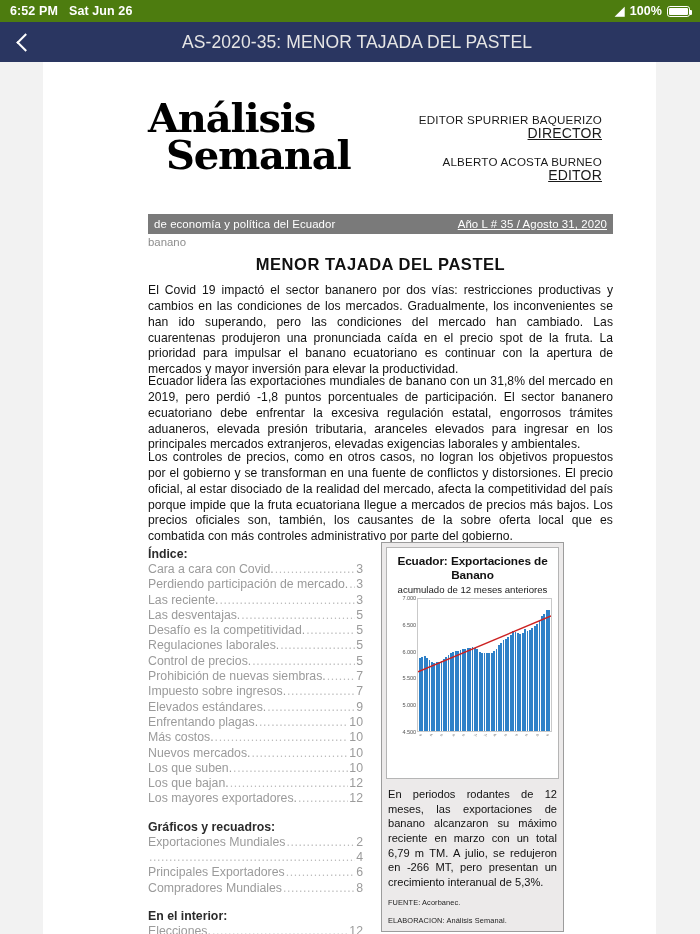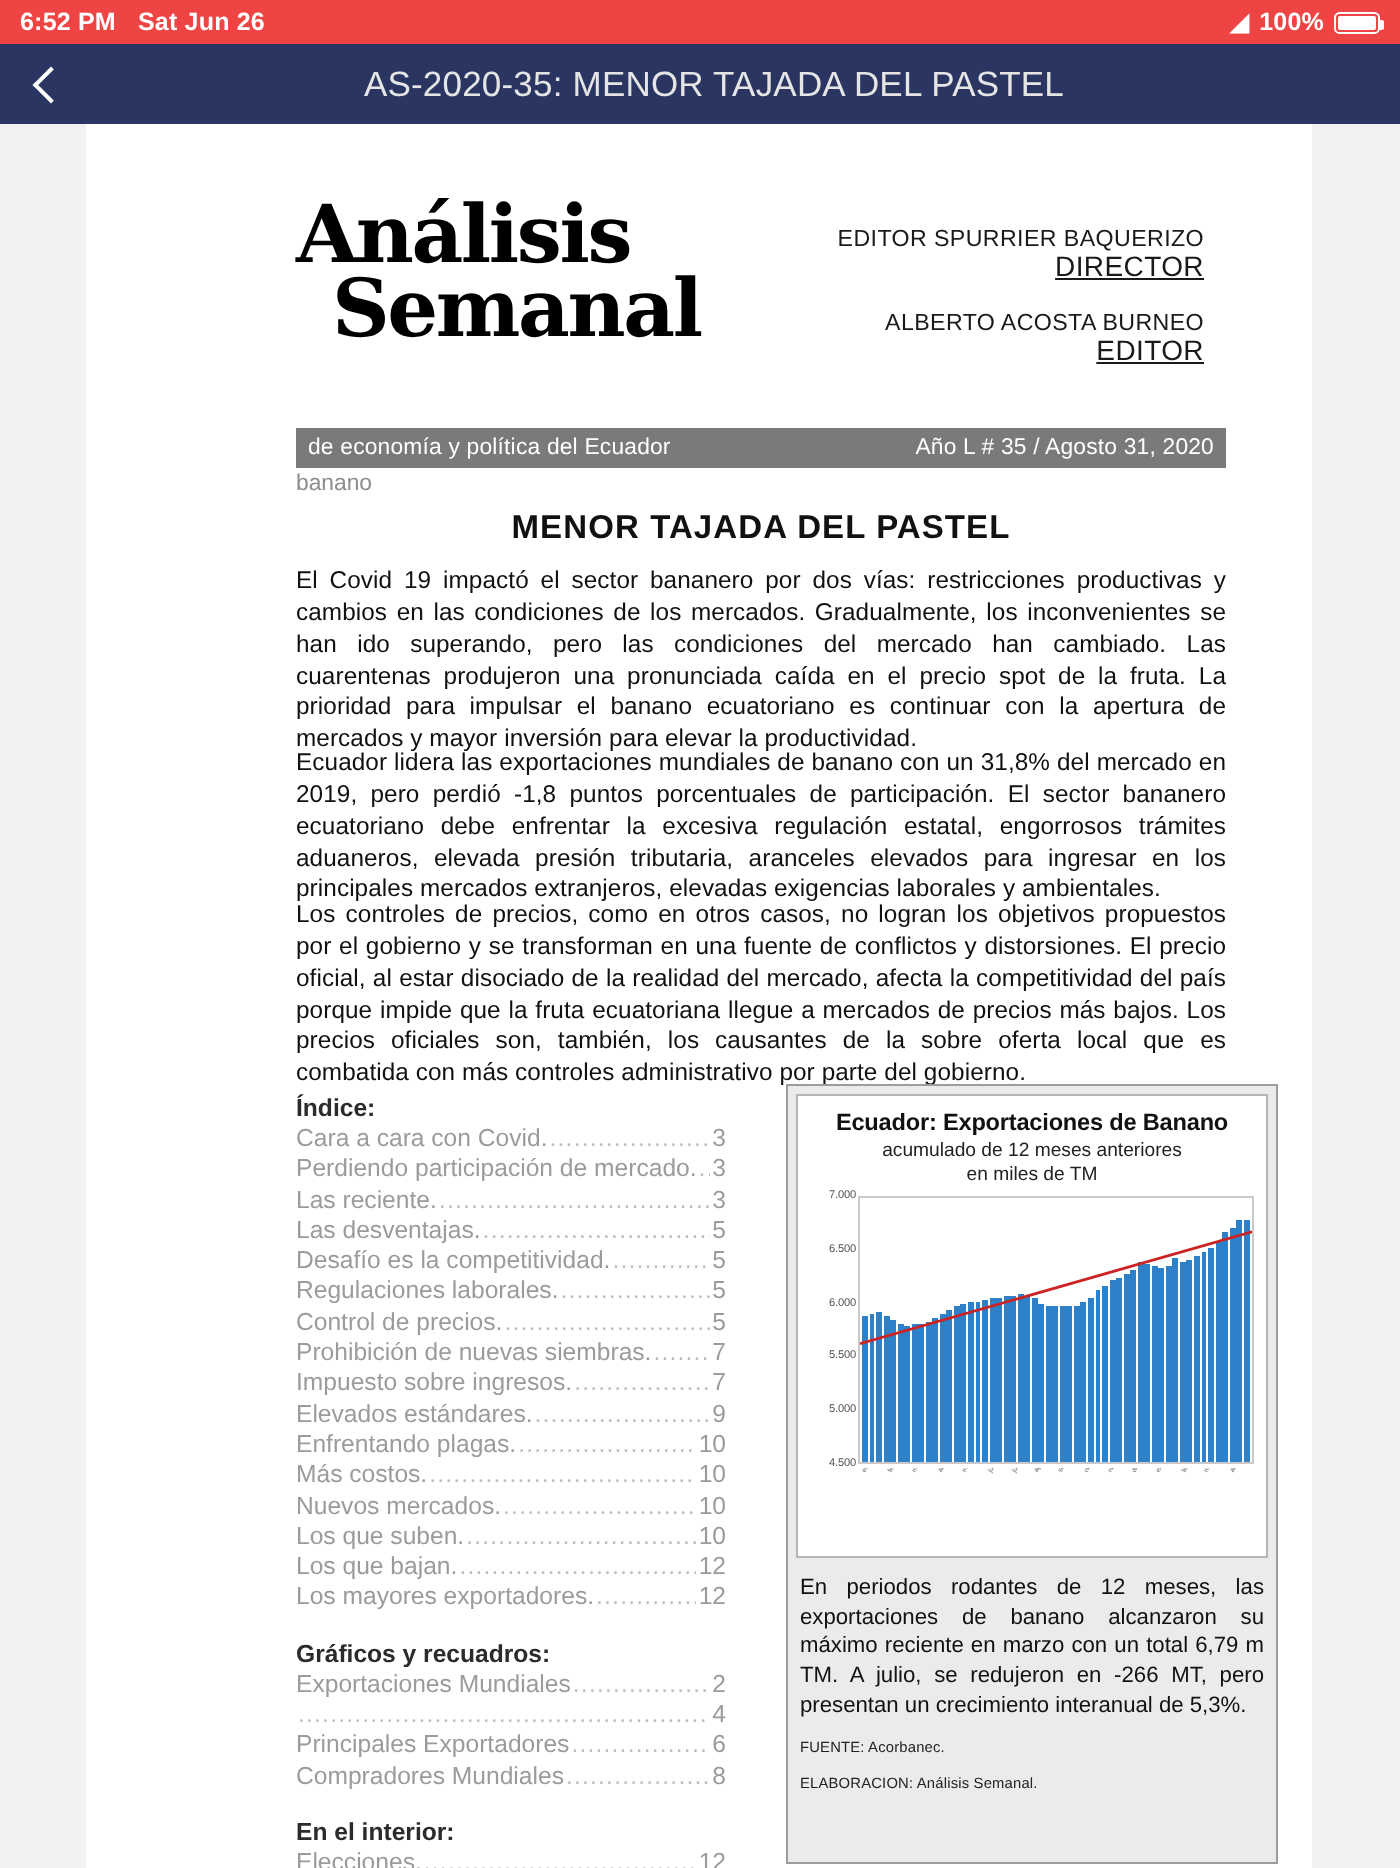--- a/index.html
+++ b/index.html
@@ -6,21 +6,21 @@
   html, body {
     width: 700px; height: 934px;
     background: #f2f2f2;
     font-family: "Liberation Sans", sans-serif;
     overflow: hidden;
   }
 
   
   #status-bar {
     height: 22px; width: 100%;
-    background: #ef4444;
+    background: #4d7c0f;
     display: flex; align-items: center;
     padding: 0 10px;
     color: #ffffff;
     font-size: 12.5px;
     font-weight: bold;
     letter-spacing: .1px;
   }
   #status-left { display: flex; align-items: center; gap: 11px; }
   #status-right { margin-left: auto; display: flex; align-items: center; gap: 5px; }
   .wifi-glyph { font-size: 12px; line-height: 1; }
@@ -109,21 +109,21 @@
   #grey-bar {
     position: absolute; left: 105px; top: 152px;
     width: 465px; height: 20px;
     background: #7a7a7a;
     color: #ffffff;
     display: flex; align-items: center;
     padding: 0 6px;
     font-size: 11.4px;
     letter-spacing: .1px;
   }
-  #grey-bar-right { margin-left: auto; }
+  #grey-bar-right { margin-left: auto; text-decoration: underline; }
   #section-tag {
     position: absolute; left: 105px; top: 174px;
     font-size: 11.4px; color: #8d8d8d;
   }
 
   
   #article-title {
     position: absolute; left: 105px; top: 193px; width: 465px;
     text-align: center;
     font-size: 16.5px; font-weight: bold;
@@ -162,24 +162,23 @@
     flex: 1 1 auto; overflow: hidden; margin: 0 1px;
     color: #bdbdbd;
     letter-spacing: .6px;
   }
   .idx-page { flex: 0 0 auto; }
   .idx-gap { height: 13px; }
 
   
   #chart-panel {
     position: absolute; left: 338px; top: 480px;
-    width: 246px; height: 390px;
+    width: 183px; height: 390px;
     background: #eceaea;
     border: 1px solid #9c9c9c;
-    margin-left: 12px;
   }
   #chart-top {
     background: #ffffff;
     margin: 4px 4px 0 4px;
     height: 232px;
     border: 1px solid #b5b5b5;
     position: relative;
   }
   #chart-title {
     text-align: center;

